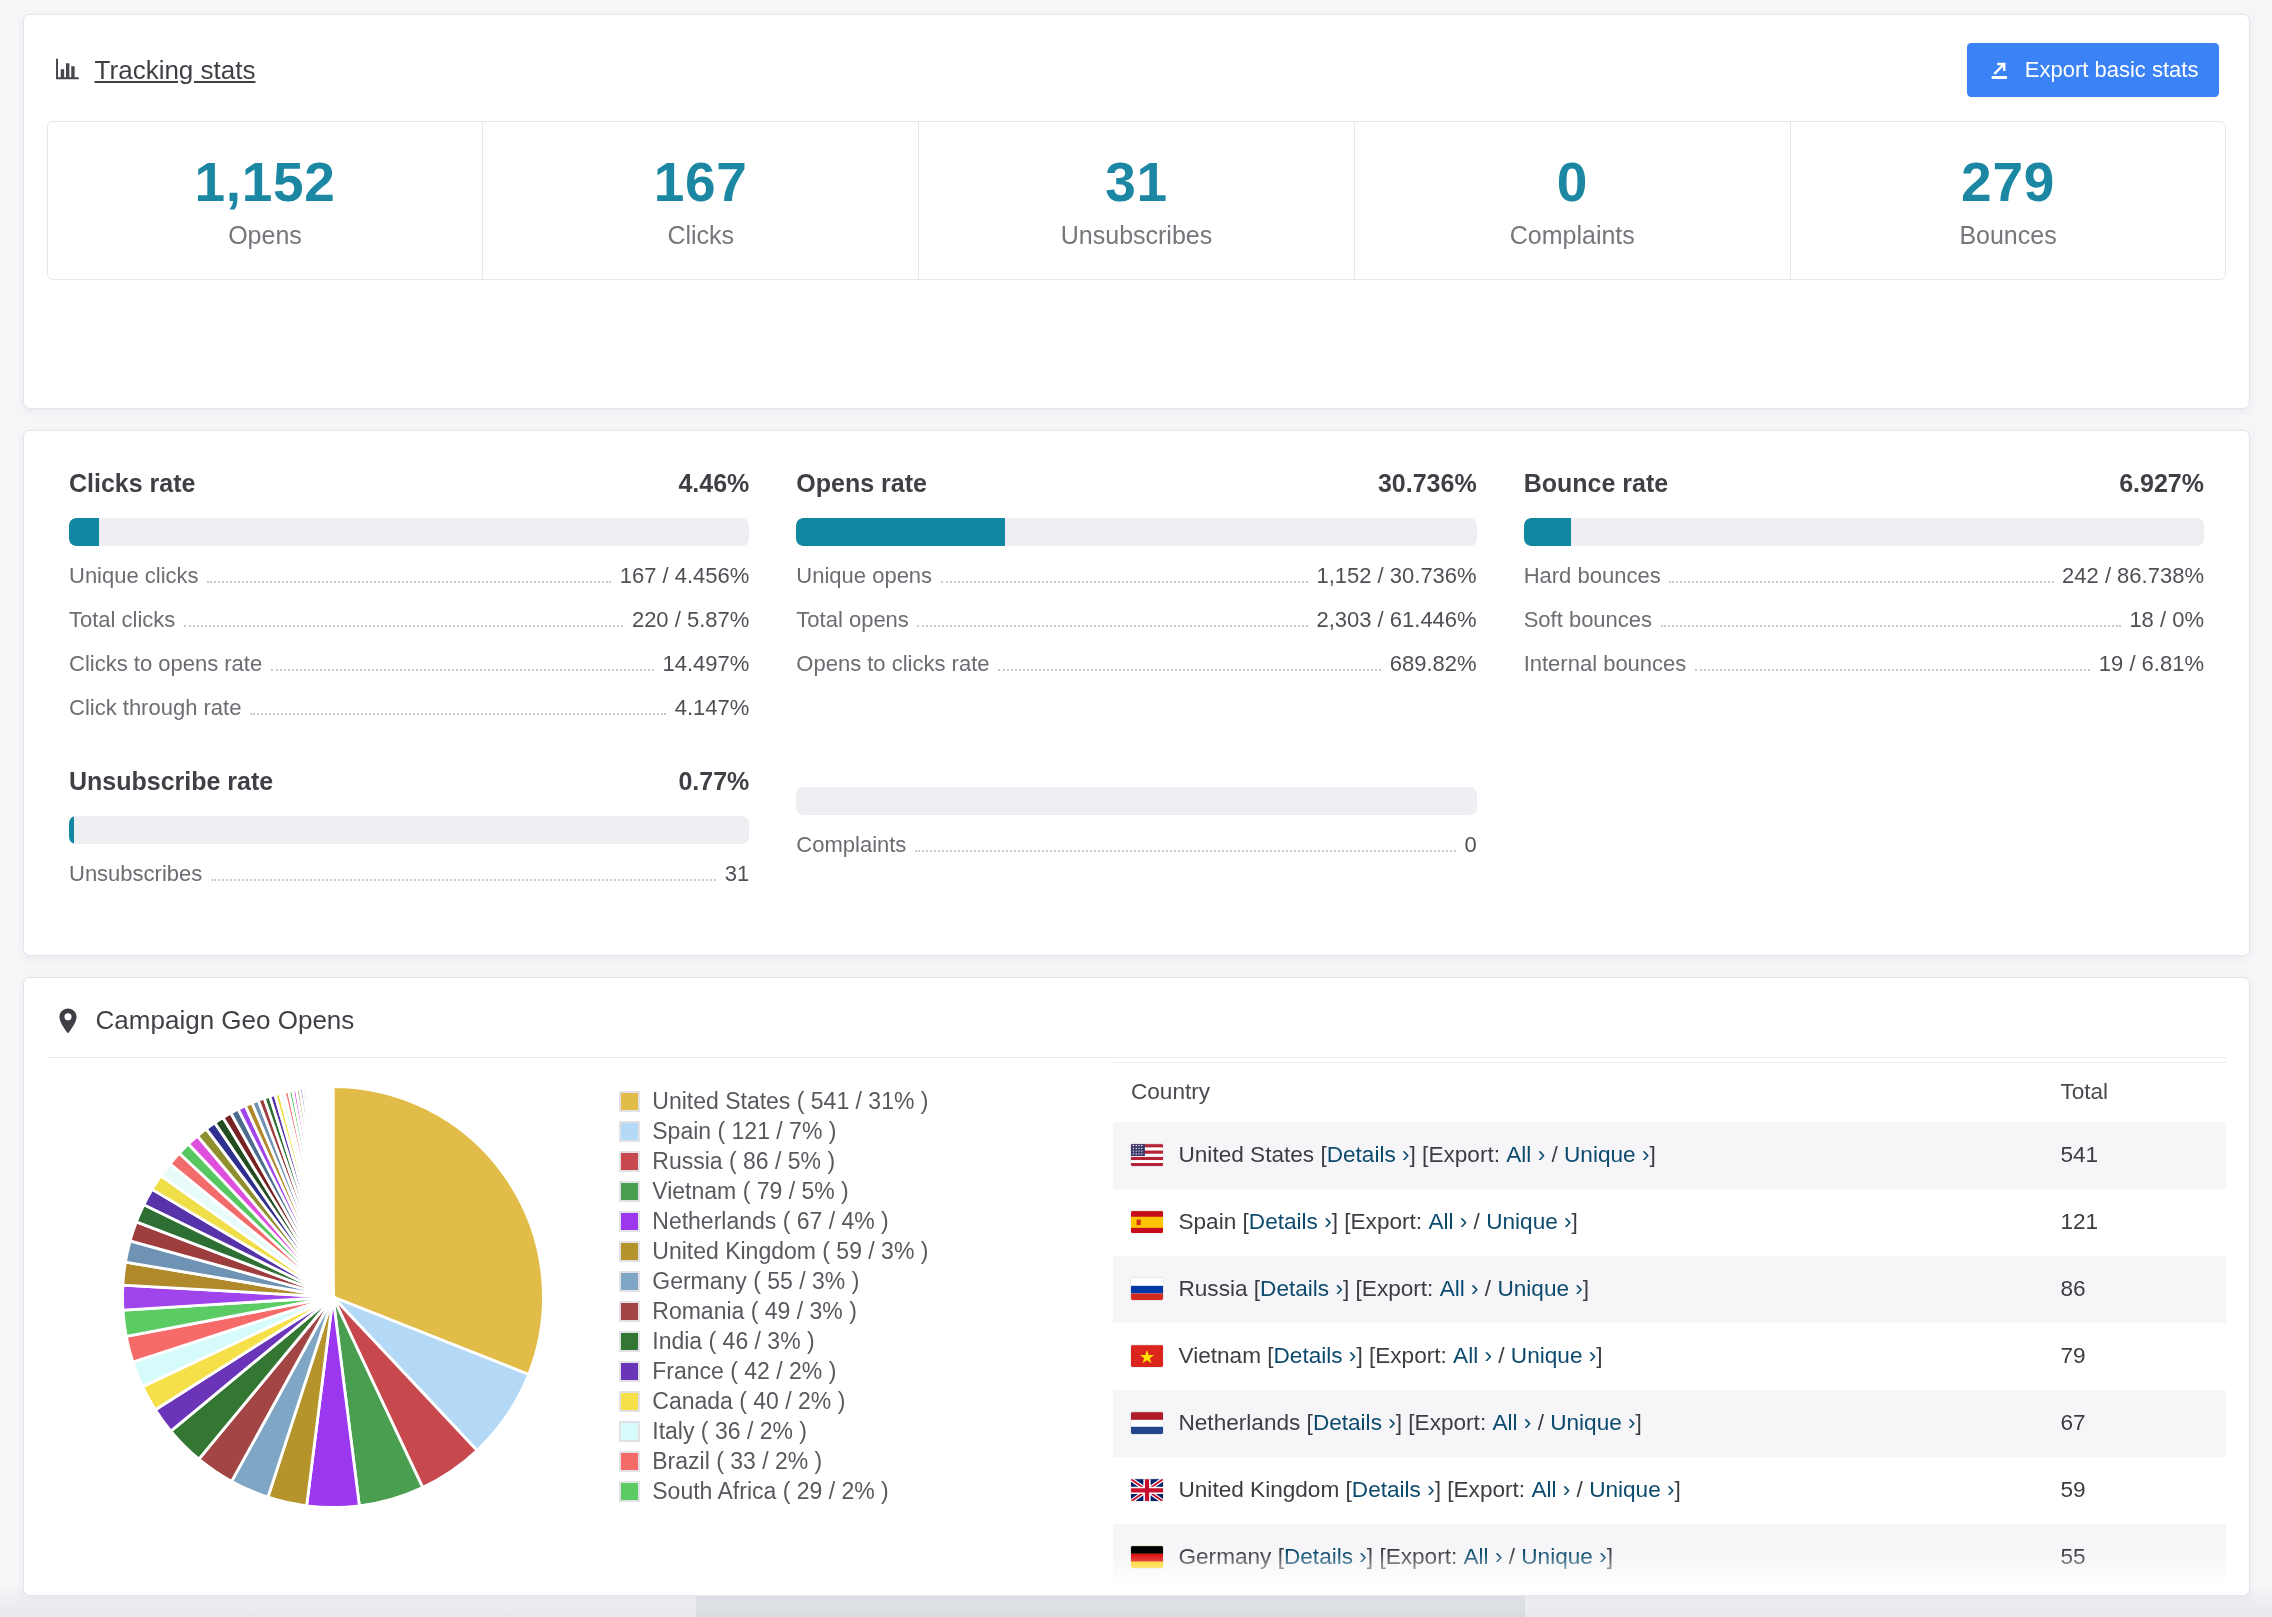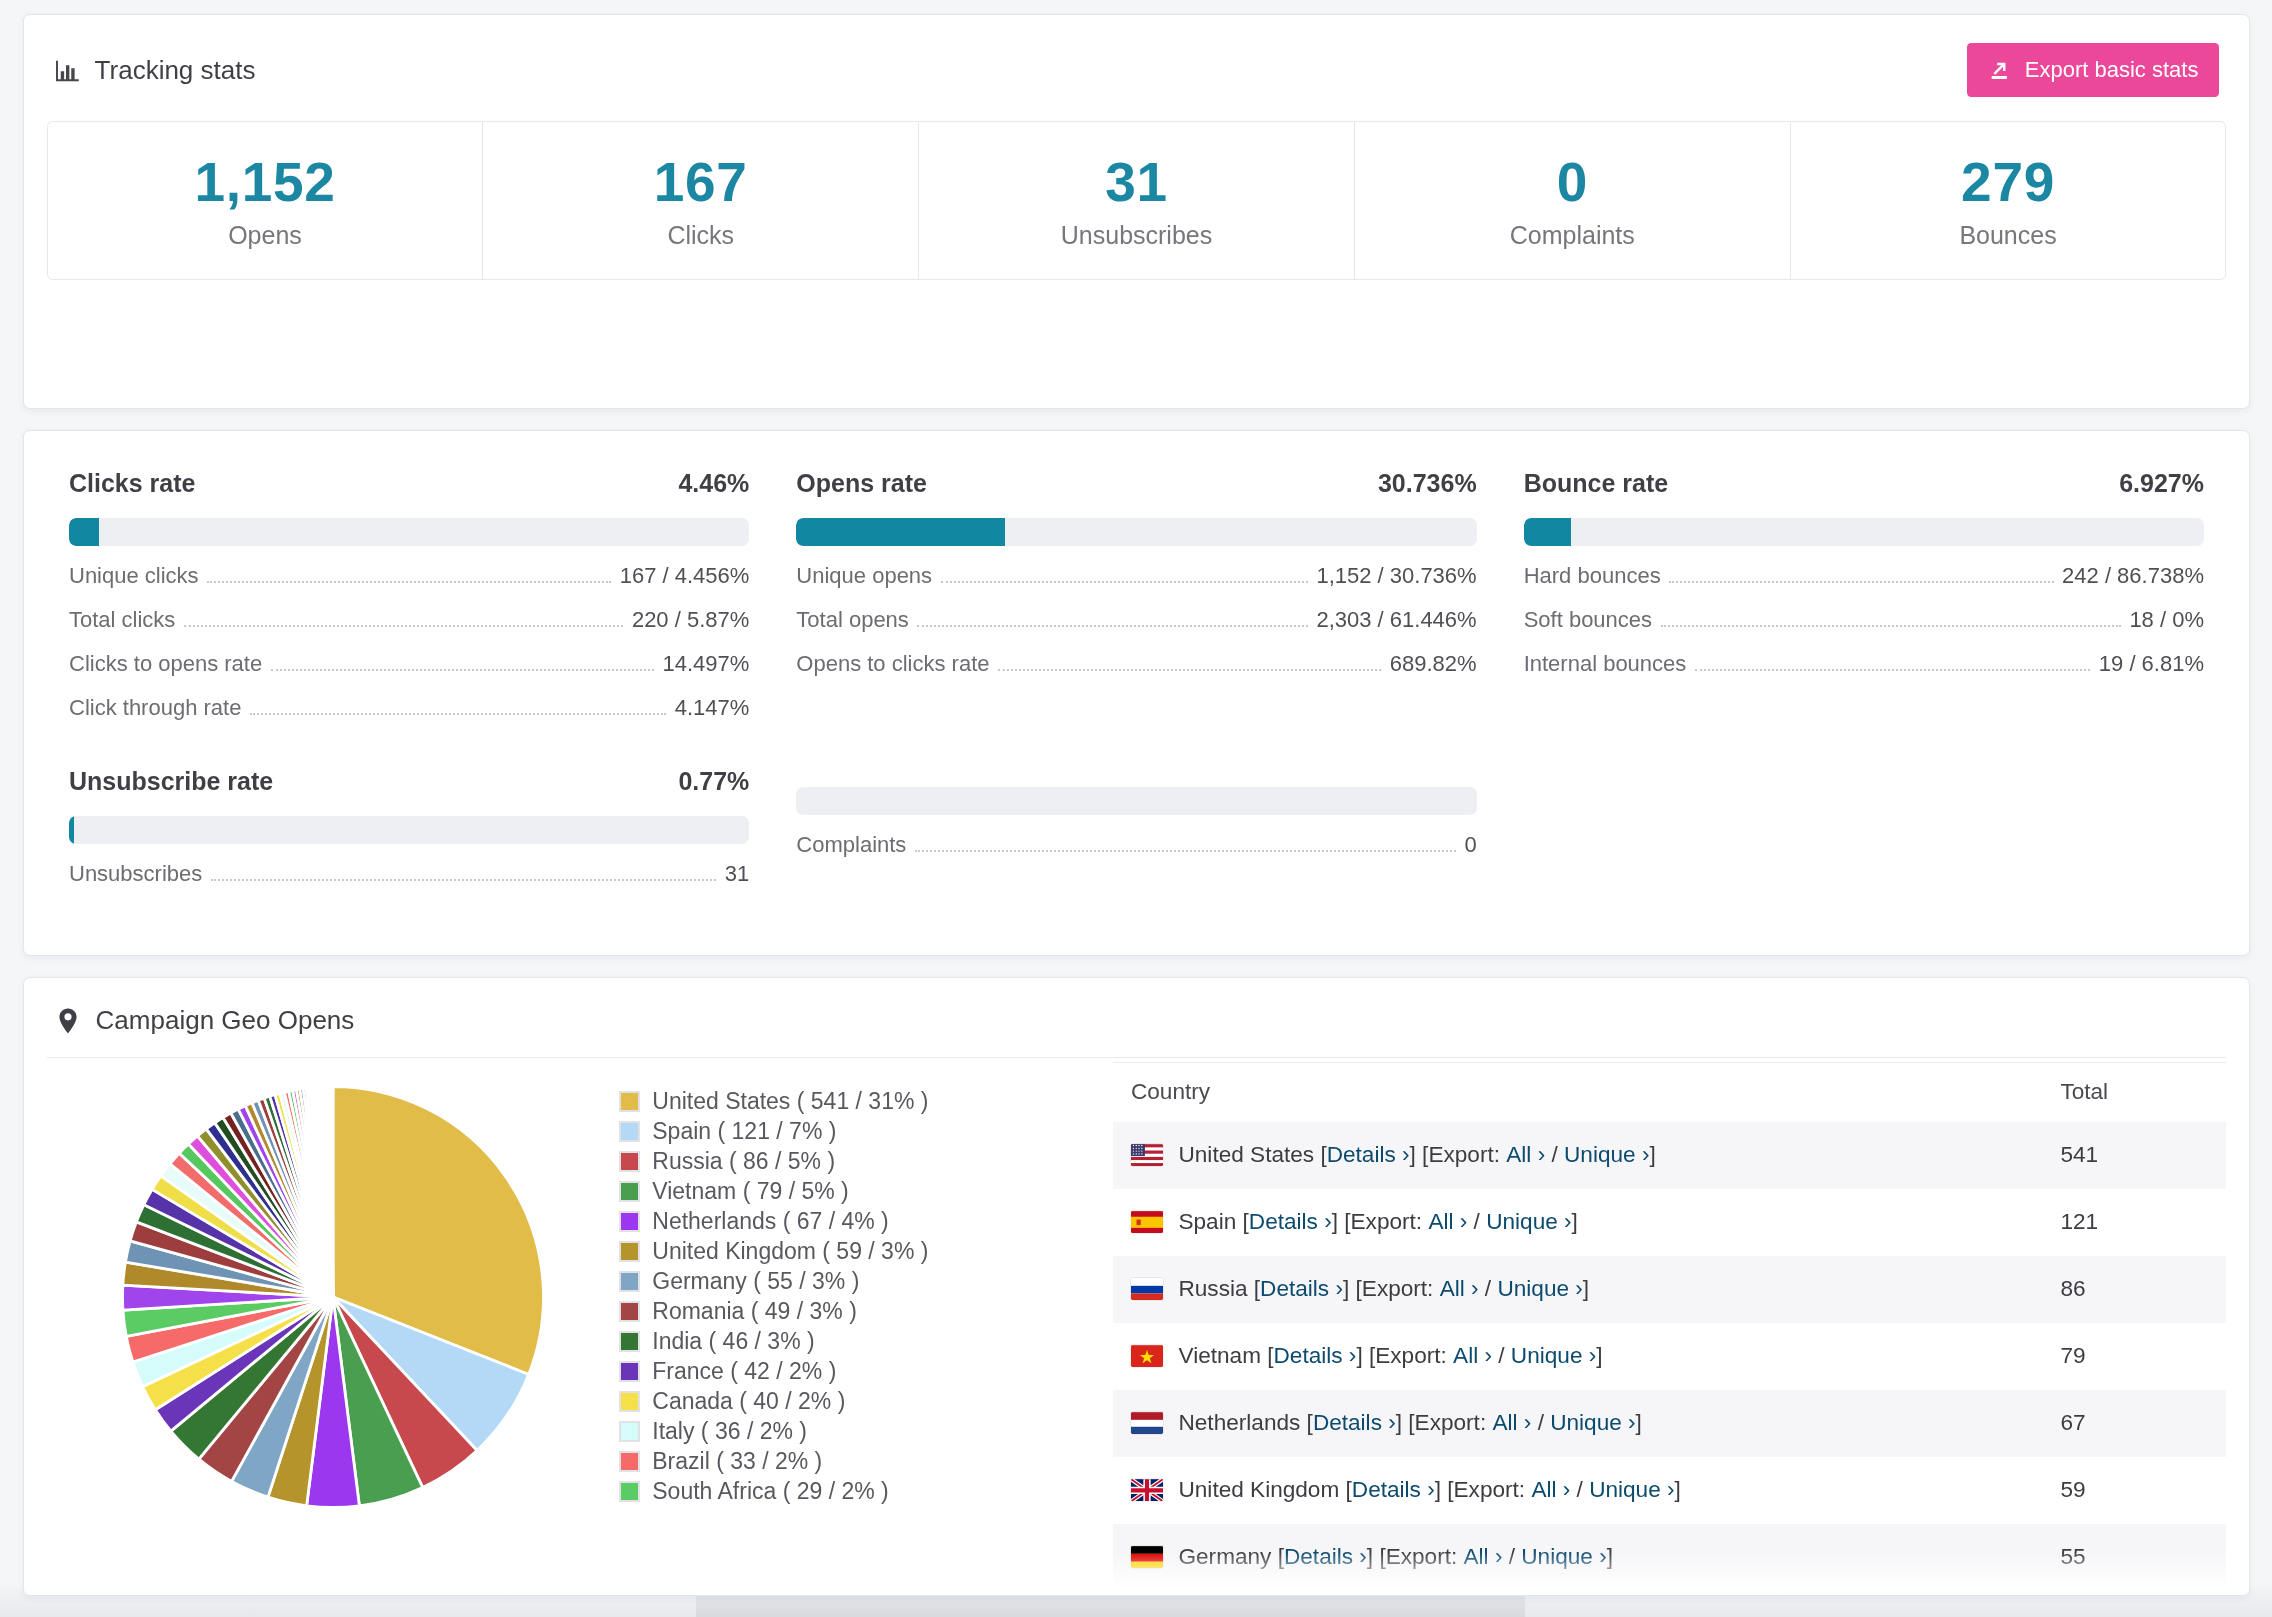--- a/index.html
+++ b/index.html
@@ -17,25 +17,25 @@
     border-radius:7px;
     box-shadow:0 2.1px 7px rgba(40,50,70,.05);
     position:relative;
   }
   
   .card-tracking { height:395px; padding:0 22.6px; }
   .card-head {
     display:flex; align-items:center; justify-content:space-between;
     padding:28px 7px 22.6px 7px;
   }
-  .head-title { display:flex; align-items:center; gap:14px; font-size:26px; font-weight:400; color:#3f3f46; }
+  .head-title { display:flex; gap:14px; font-size:26px; font-weight:400; color:#3f3f46;text-decoration:underline; }
   .head-title svg { display:block; }
   .btn-export {
     display:flex; align-items:center; gap:14px;
-    background:#ec4899; color:#fff; border:none; border-radius:4.2px;
+    background:#3b82f6; color:#fff; border:none; border-radius:4.2px;
     font-family:inherit; font-size:22px; padding:14px 21px; cursor:pointer;
   }
   .summary-row {
     display:flex;
     border:0.7px solid #e6e8ec; border-radius:5.6px;
     height:159px; margin-top:1.4px;
   }
   .stat-box {
     flex:1; display:flex; flex-direction:column; justify-content:center; align-items:center;
     border-right:0.7px solid #e6e8ec; gap:7px;

